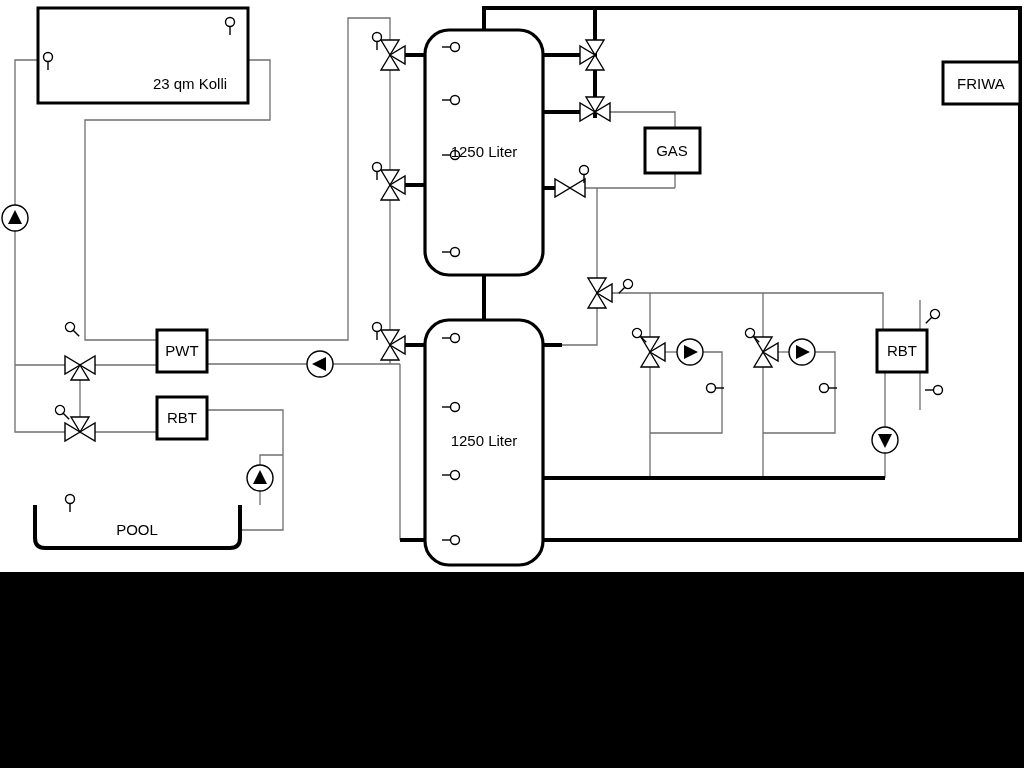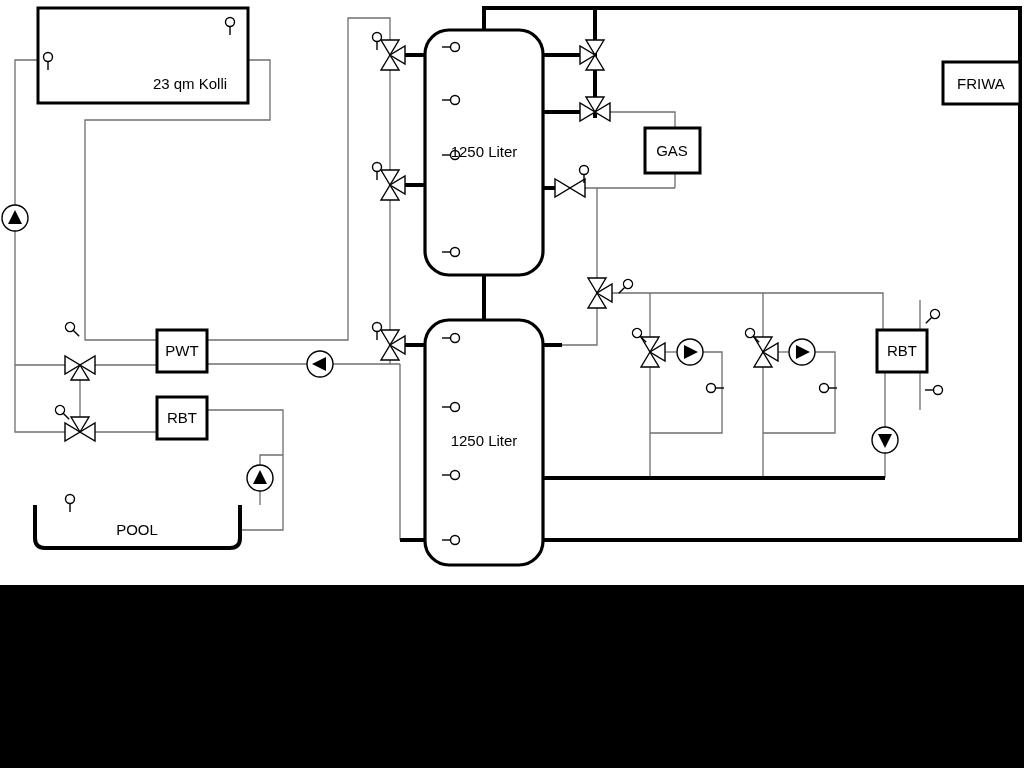--- a/index.html
+++ b/index.html
@@ -1,16 +1,16 @@
 <!DOCTYPE html>
 <html><head>
 <meta charset="utf-8">
 <style>
   html,body { margin:0; padding:0; background:#000; }
-  .screen { width:1024px; height:768px; background:#84cc16; position:relative; overflow:hidden;
+  .screen { width:1024px; height:572px; background:#84cc16; position:relative; overflow:hidden;
             font-family:"Liberation Sans", sans-serif; }
   .diagram-area { width:1024px; height:585px; display:block; background:#fff; }
   .footer-band { width:1024px; height:183px; background:#000; }
 
   svg text { font-family:"Liberation Sans", sans-serif; font-size:15px; fill:#000; }
   .pipe  { stroke:#000; stroke-width:4;  fill:none; }
   .line  { stroke:#6f6f6f; stroke-width:1.3; fill:none; }
   .box   { fill:#fff; stroke:#000; stroke-width:3; }
   .tank  { fill:#fff; stroke:#000; stroke-width:3.2; }
   .pool-shape { fill:none; stroke:#000; stroke-width:4; }

